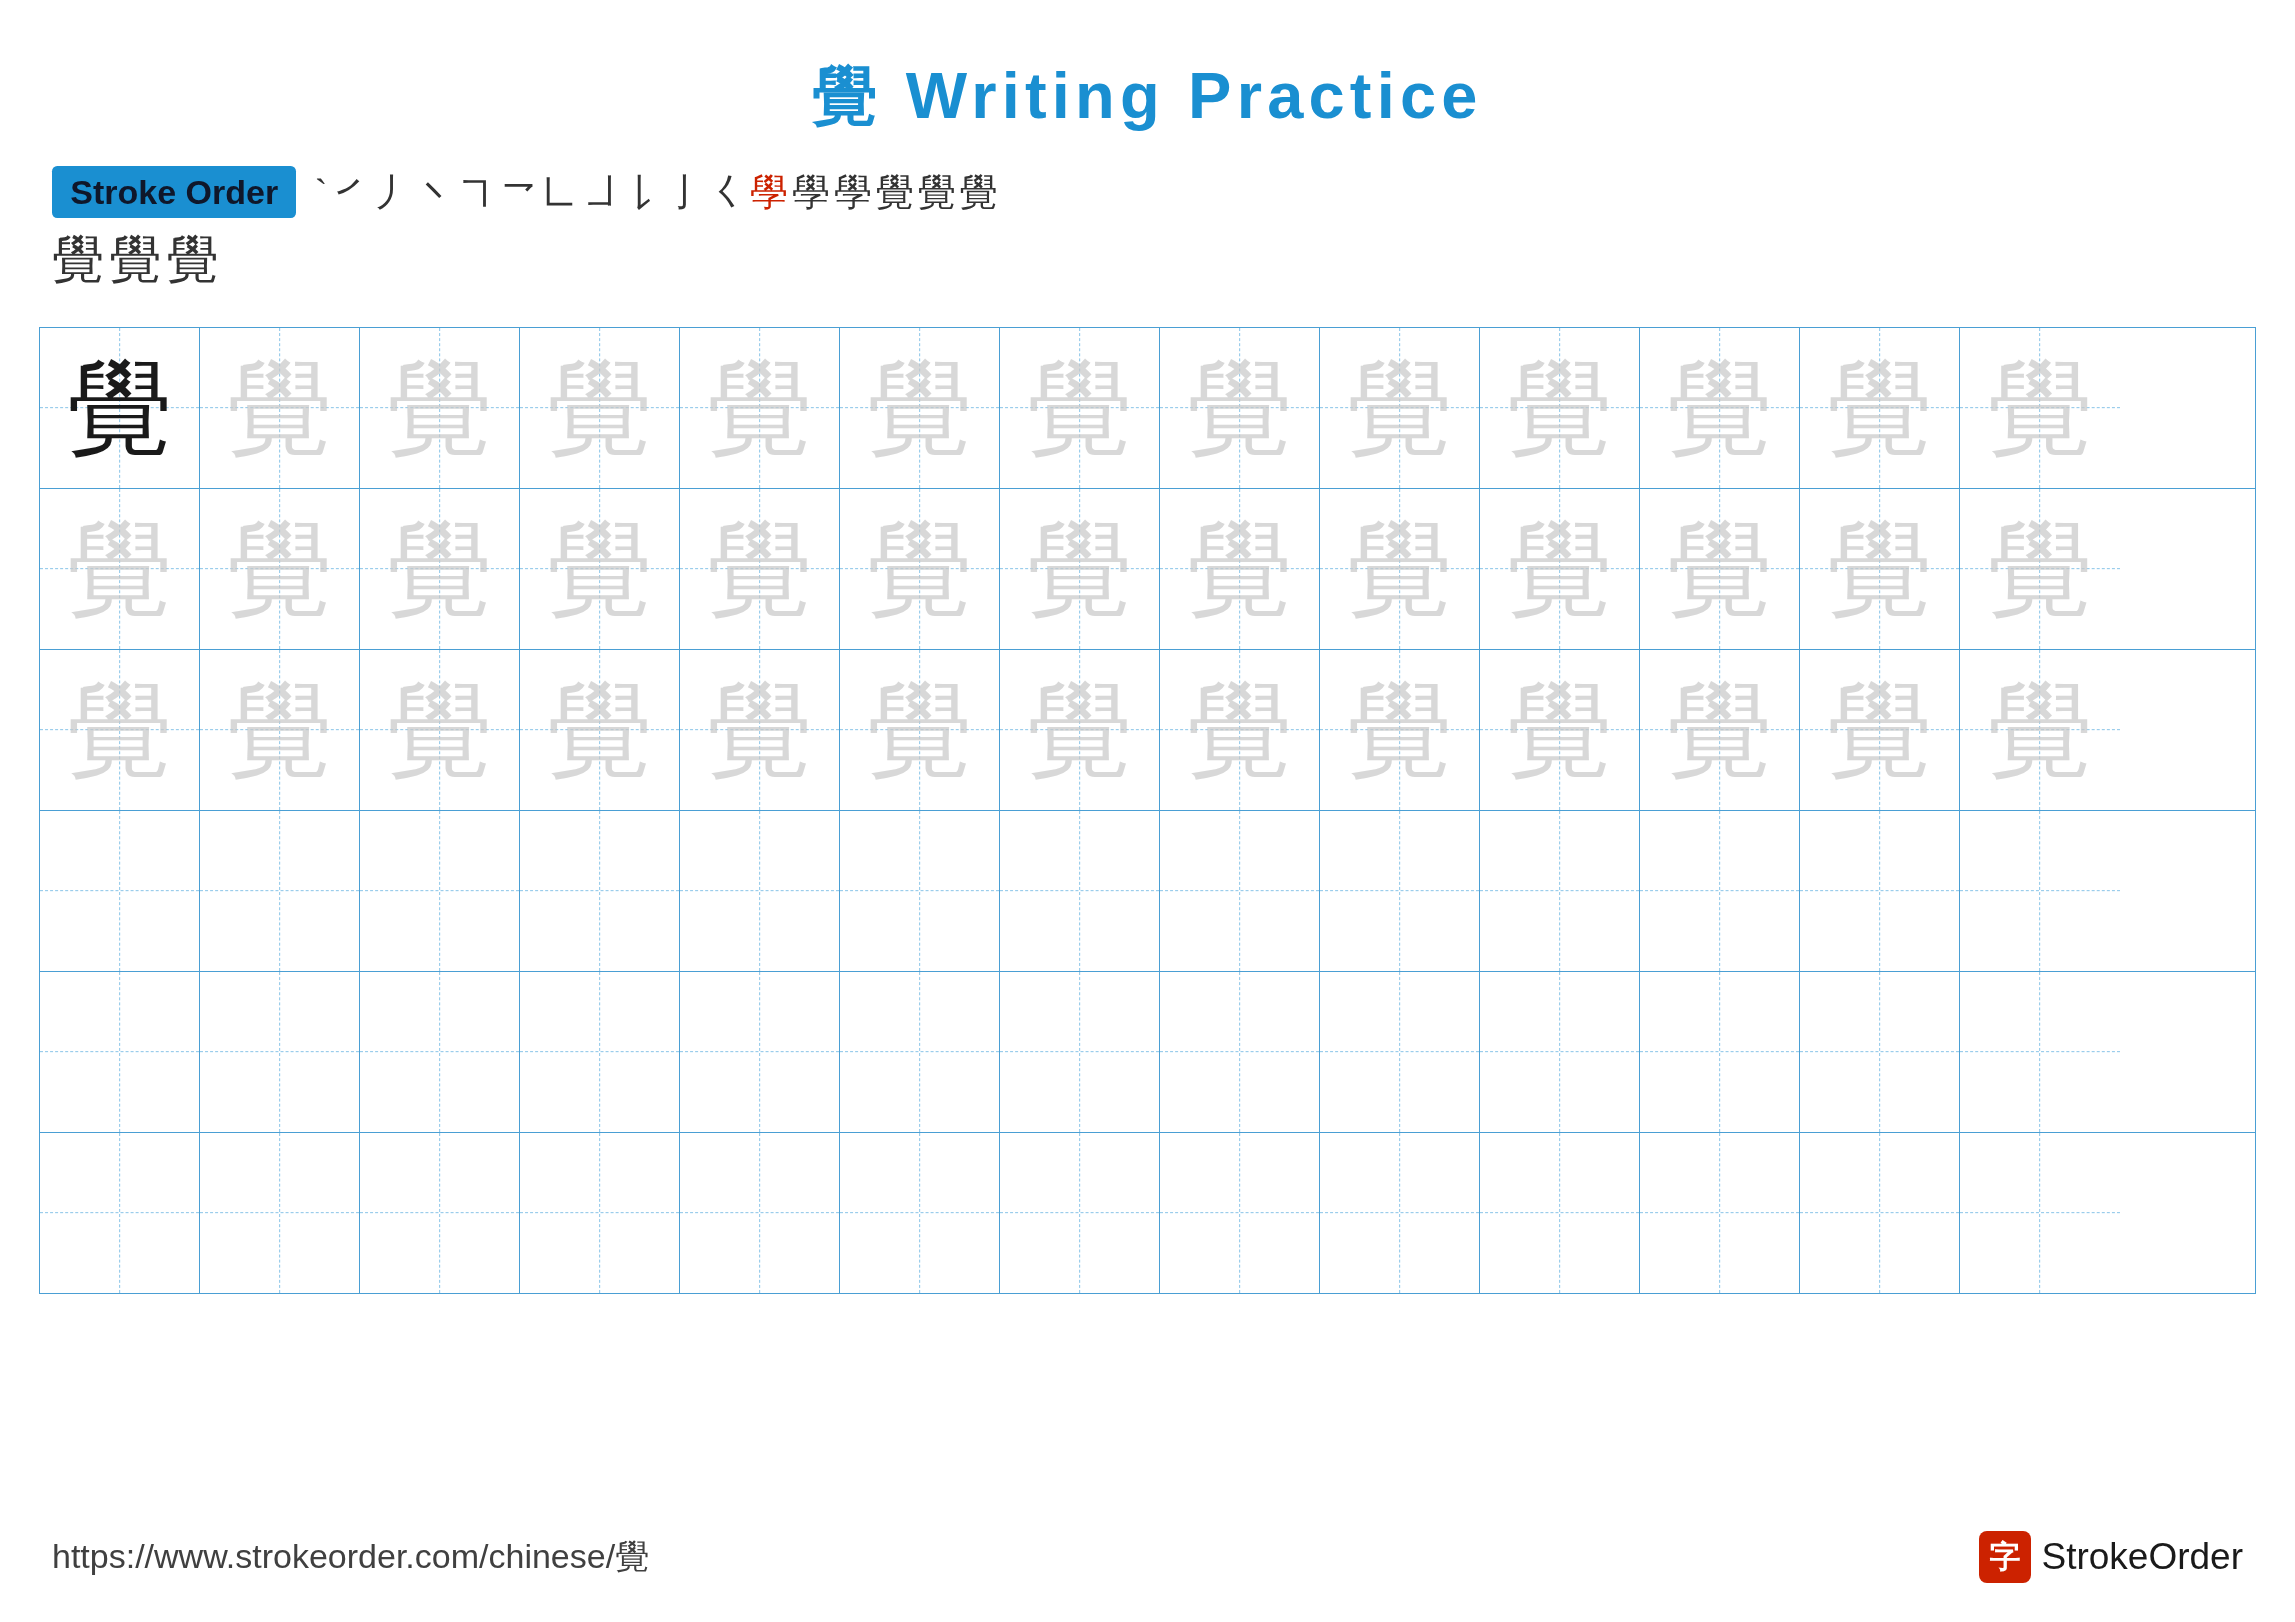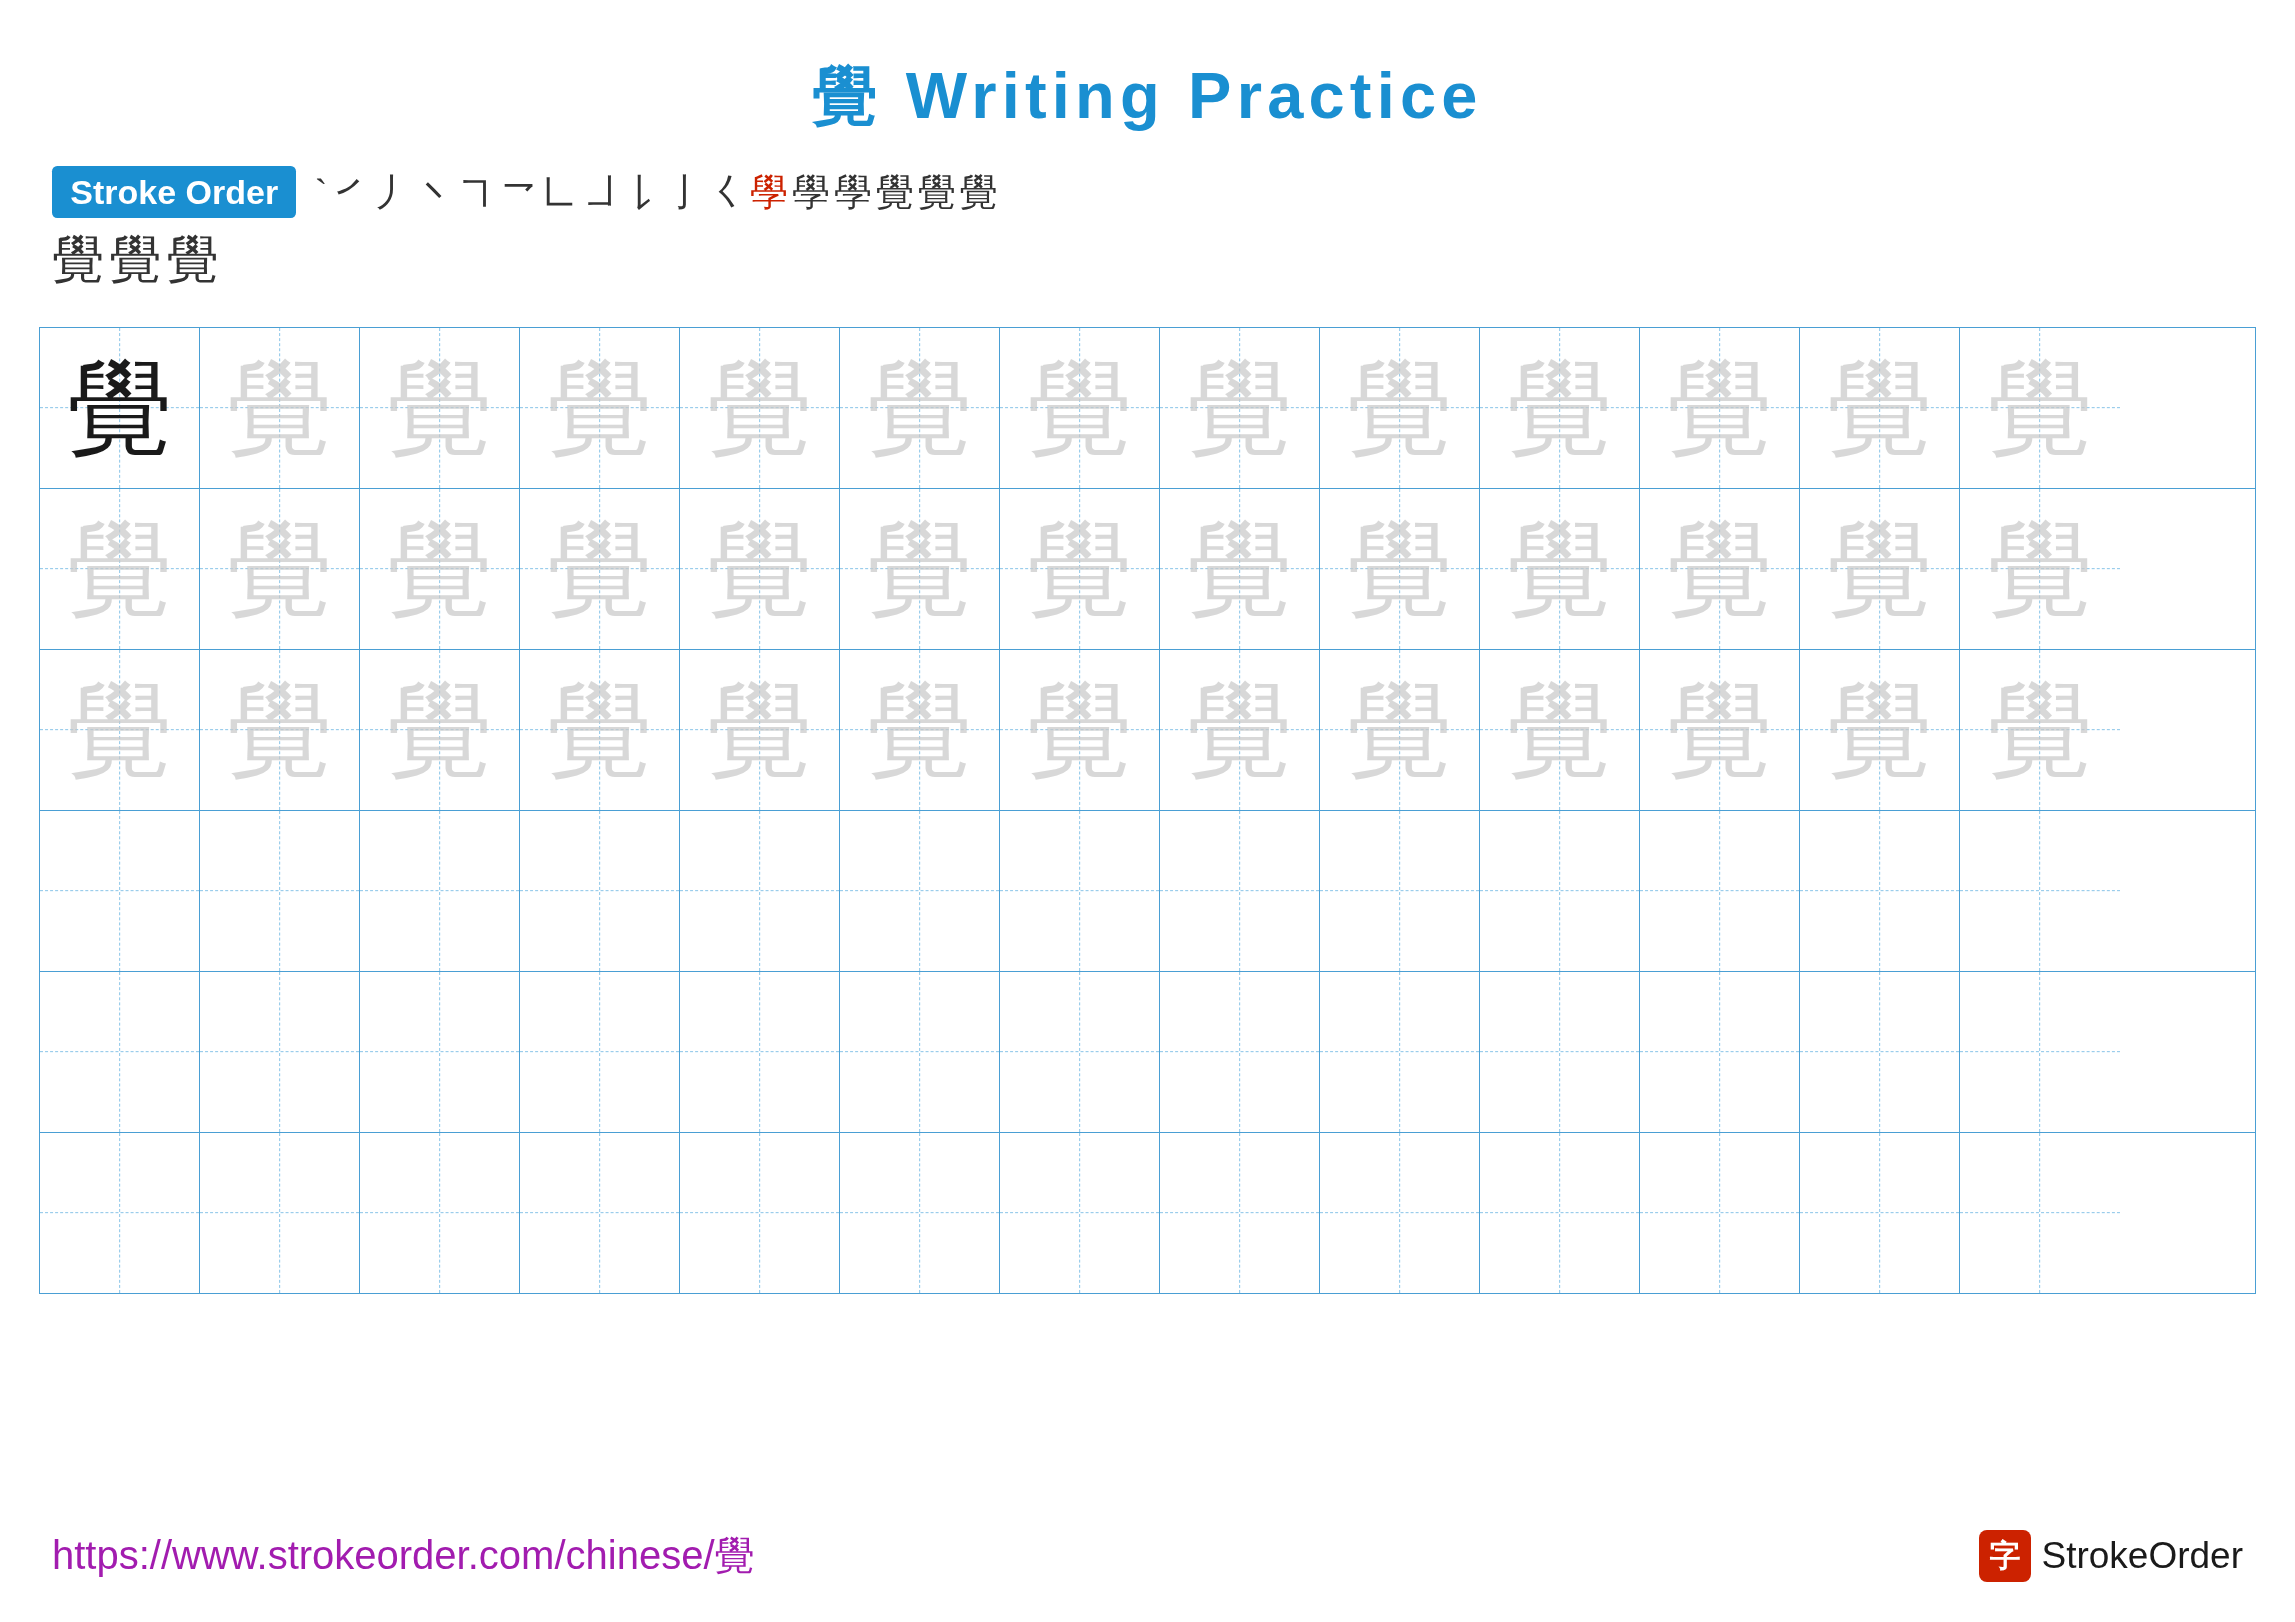--- a/index.html
+++ b/index.html
@@ -26,21 +26,21 @@
     .stroke-order-section {
       display: flex;
       align-items: center;
       padding: 26px 52px 6.5px 52px;
       flex-wrap: wrap;
       gap: 5.2px;
     }
 
     .stroke-order-badge {
       background: #1a8fd1;
-      color: #ffffff;
+      color: #0f172a;
       font-size: 34px;
       font-weight: bold;
       padding: 6.5px 18.3px;
       border-radius: 5.2px;
       margin-right: 13px;
       white-space: nowrap;
     }
 
     .stroke-chars {
       display: flex;
@@ -140,22 +140,22 @@
       position: absolute;
       bottom: 39px;
       left: 52px;
       right: 52px;
       display: flex;
       justify-content: space-between;
       align-items: center;
     }
 
     .footer-url {
-      font-size: 40px;
-      color: #a21caf;
+      font-size: 34px;
+      color: #404040;
       text-decoration: none;
     }
 
     .footer-logo {
       display: flex;
       align-items: center;
       gap: 10.5px;
     }
 
     .logo-icon {

